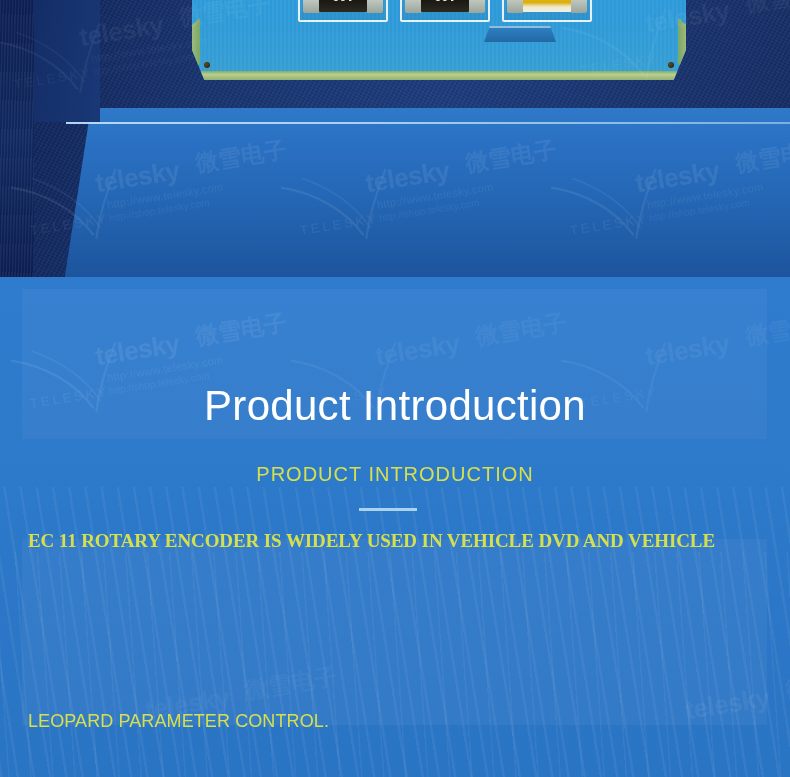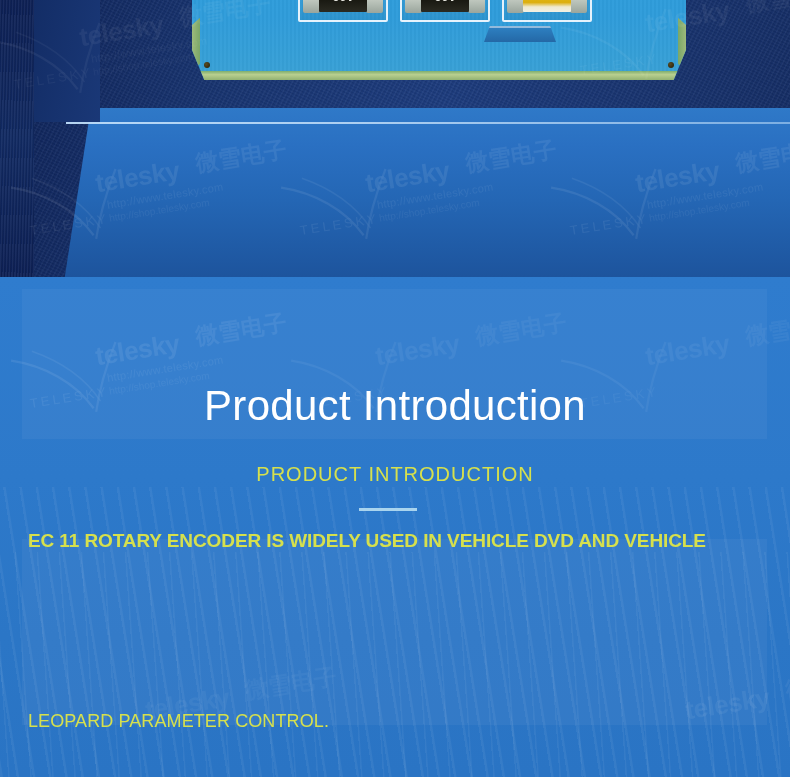--- a/index.html
+++ b/index.html
@@ -325,21 +325,21 @@
 
   .lead-line {
     position: absolute;
     left: 28px;
     top: 253px;
     color: #d6e04d;
     font-size: 19px;
     font-weight: bold;
     letter-spacing: -0.1px;
     white-space: nowrap;
-    font-family: Liberation Sans, sans-serif;
+    font-family: Liberation Serif, serif;
   }
   .body-copy {
     position: absolute;
     left: 22px;
     top: 284px;
     width: 690px;
     color: #d6e04d;
     font-size: 26px;
     line-height: 34px;
     letter-spacing: -0.2px;

